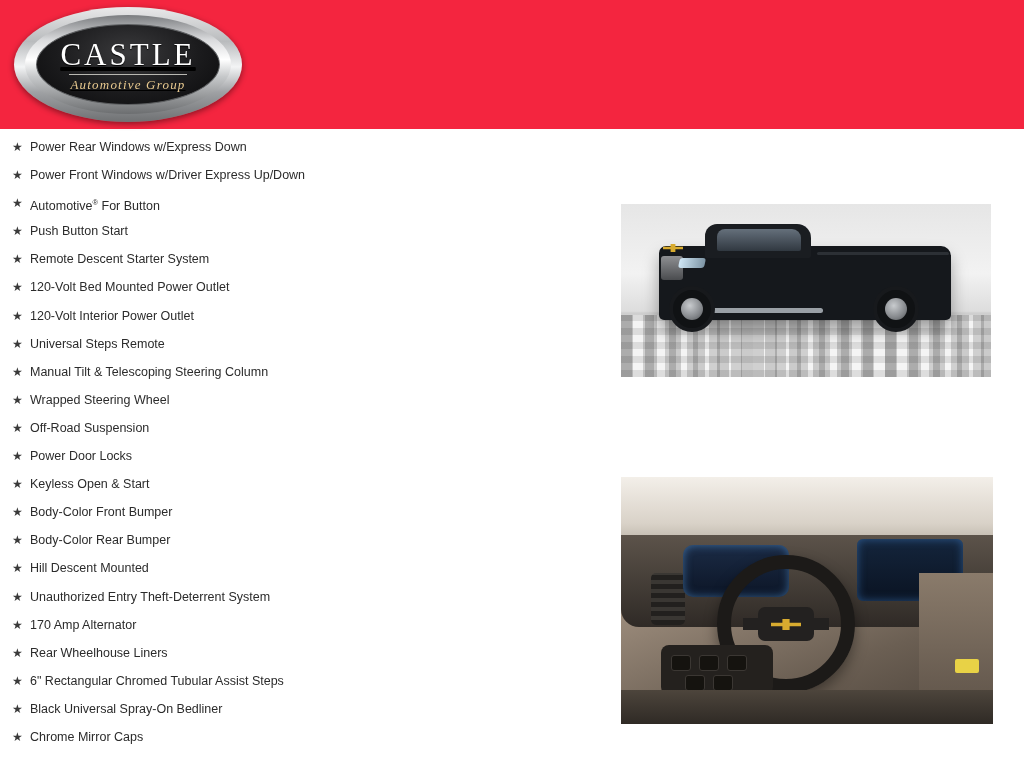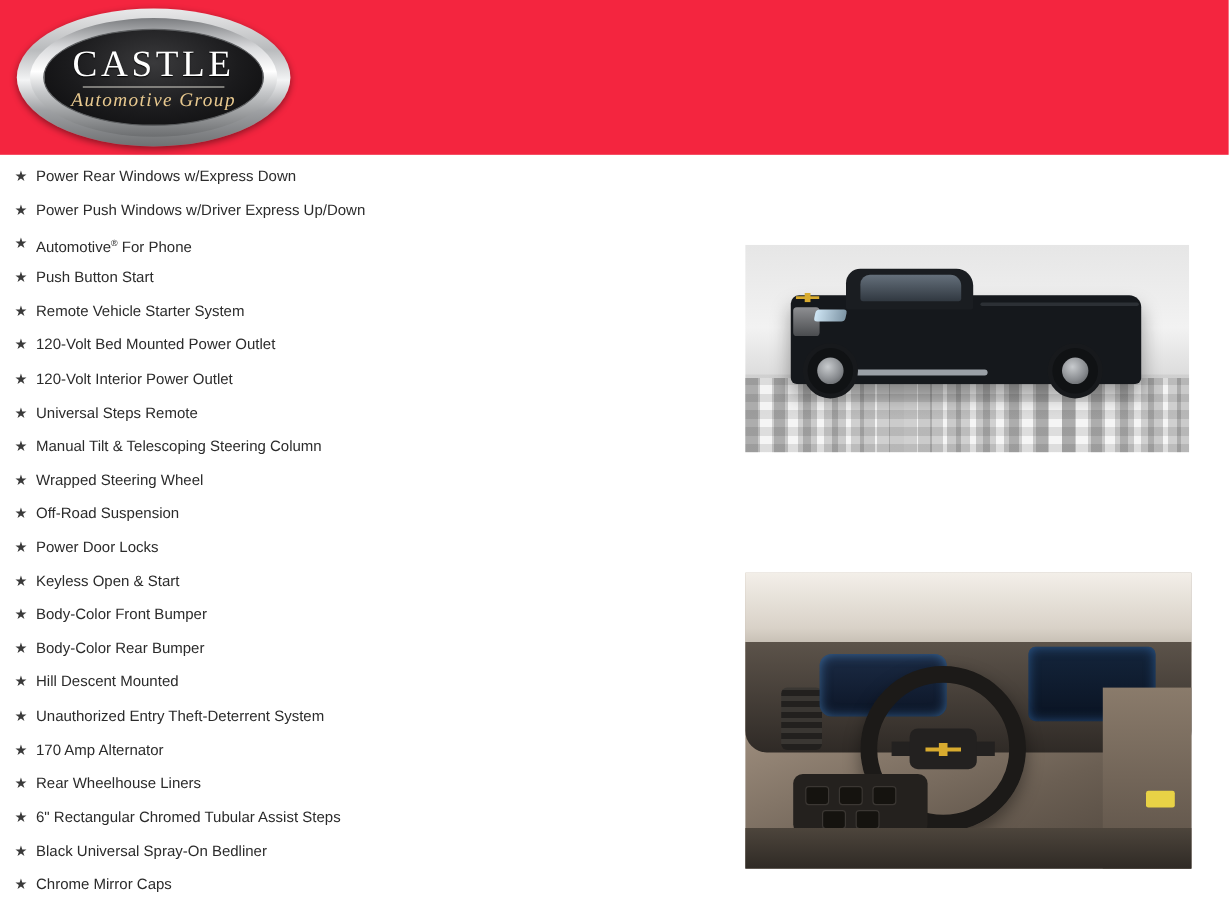--- a/index.html
+++ b/index.html
@@ -65,20 +65,21 @@
     top: 17px;
     width: 184px;
     height: 81px;
     border-radius: 50%;
     background: radial-gradient(ellipse at 50% 35%, #3a3a3c 0%, #1b1b1d 55%, #0a0a0b 100%);
     border: 1px solid #5c5e60;
     display: flex;
     flex-direction: column;
     align-items: center;
     justify-content: center;
+    text-decoration: underline;
   }
 
   .logo-main {
     color: #ffffff;
     font-family: "Liberation Serif", serif;
     font-size: 31px;
     letter-spacing: 3px;
     font-weight: 400;
     line-height: 1;
     text-shadow: 0 1px 1px #000;
@@ -87,21 +88,21 @@
   .logo-rule {
     width: 118px;
     height: 1px;
     background: #b9b8b2;
     margin: 4px 0 3px 0;
   }
 
   .logo-sub {
     color: #e8c98f;
     font-family: "Liberation Serif", serif;
-    font-size: 16px;
+    font-size: 13px;
     letter-spacing: 1.2px;
     font-style: italic;
     line-height: 1;
   }
 
   .header-title {
     position: absolute;
     right: 38px;
     top: 50px;
     font-size: 25px;
@@ -390,33 +391,33 @@
 
   </div>
 
   <ul class="features">
     <li class="feature-item">
       <span class="feature-bullet">★</span>
       <span>Power Rear Windows w/Express Down</span>
     </li>
     <li class="feature-item">
       <span class="feature-bullet">★</span>
-      <span>Power Push Windows w/Driver Express Up/Down</span>
-    </li>
-    <li class="feature-item">
-      <span class="feature-bullet">★</span>
-      <span>Automotive</span><span class="sup">®</span><span> For Phone</span>
+      <span>Power Front Windows w/Driver Express Up/Down</span>
+    </li>
+    <li class="feature-item">
+      <span class="feature-bullet">★</span>
+      <span>Automotive</span><span class="sup">®</span><span> For Button</span>
     </li>
     <li class="feature-item">
       <span class="feature-bullet">★</span>
       <span>Push Button Start</span>
     </li>
     <li class="feature-item">
       <span class="feature-bullet">★</span>
-      <span>Remote Vehicle Starter System</span>
+      <span>Remote Descent Starter System</span>
     </li>
     <li class="feature-item">
       <span class="feature-bullet">★</span>
       <span>120-Volt Bed Mounted Power Outlet</span>
     </li>
     <li class="feature-item">
       <span class="feature-bullet">★</span>
       <span>120-Volt Interior Power Outlet</span>
     </li>
     <li class="feature-item">

